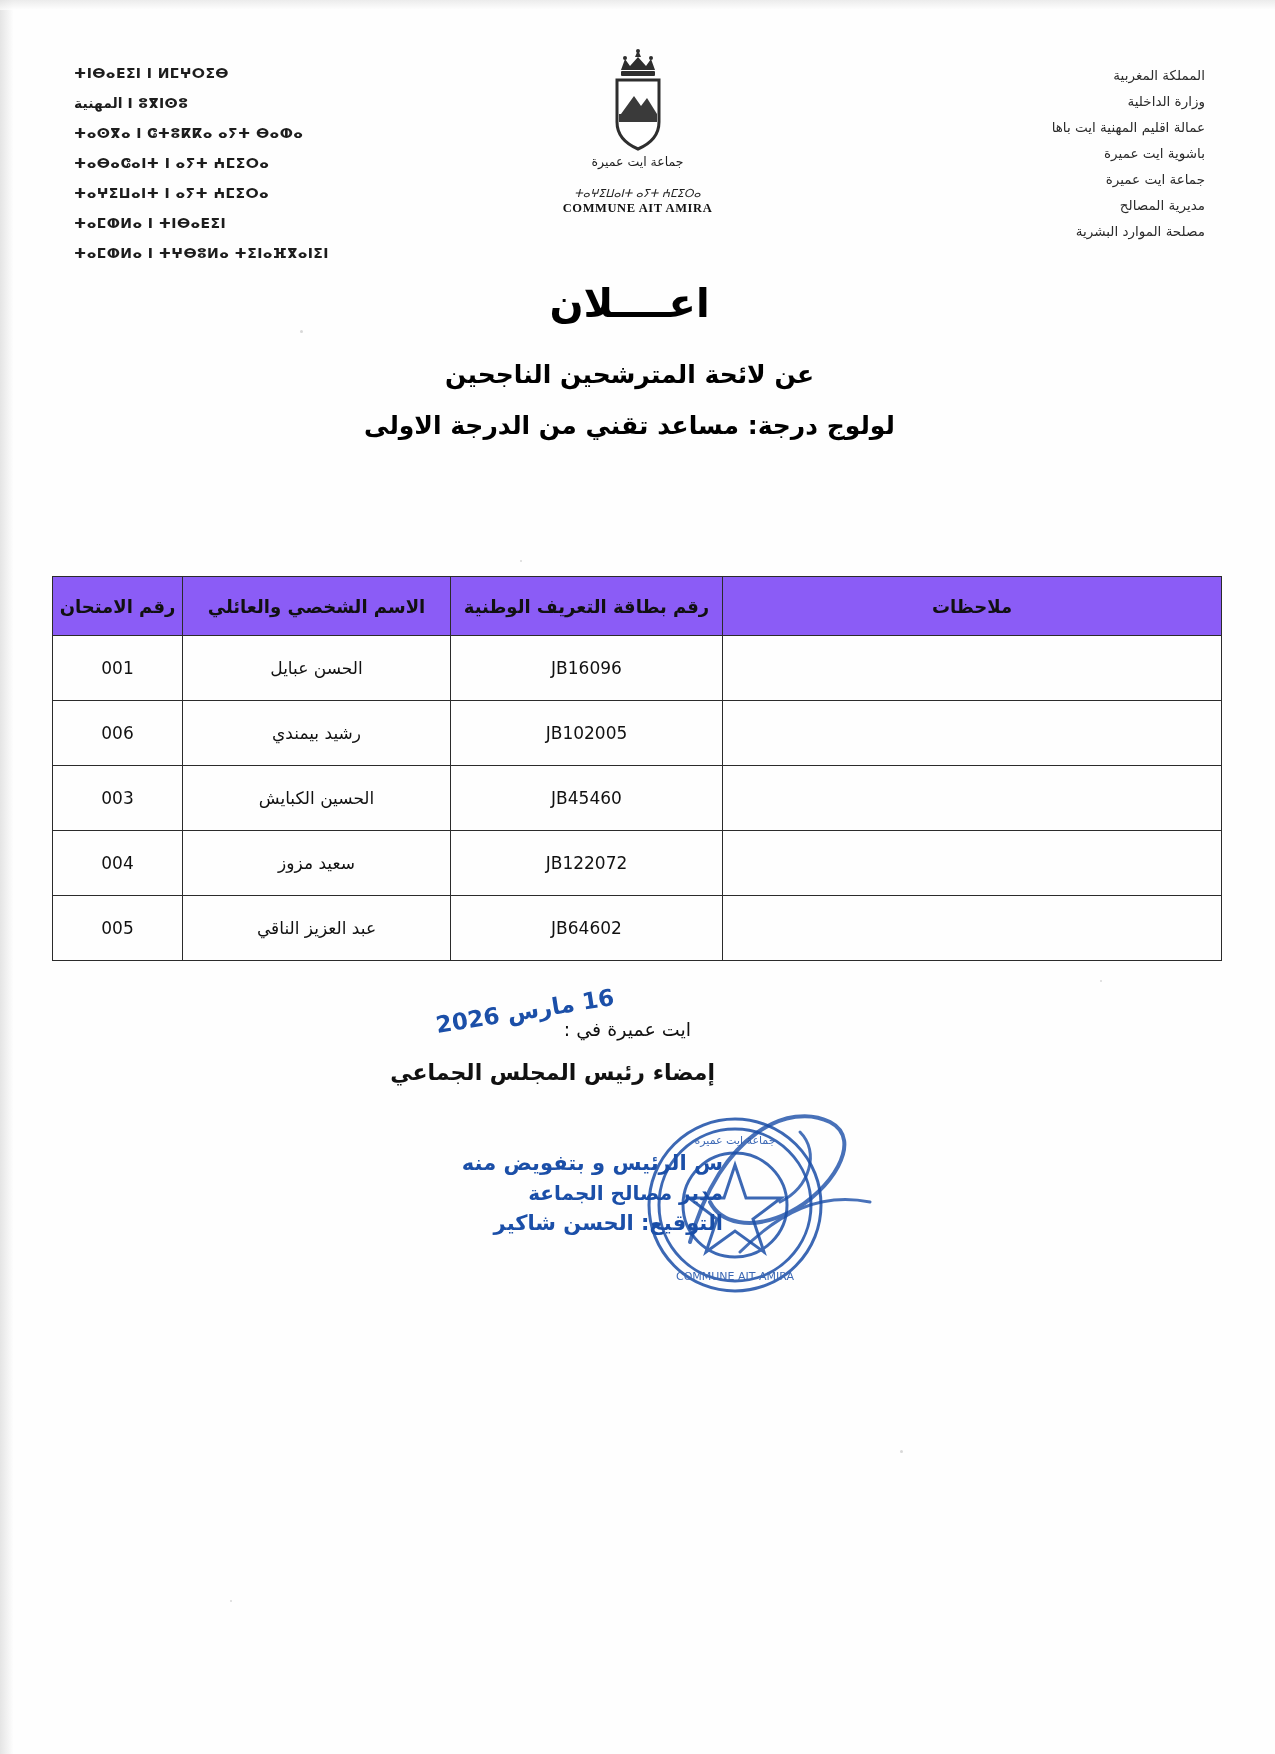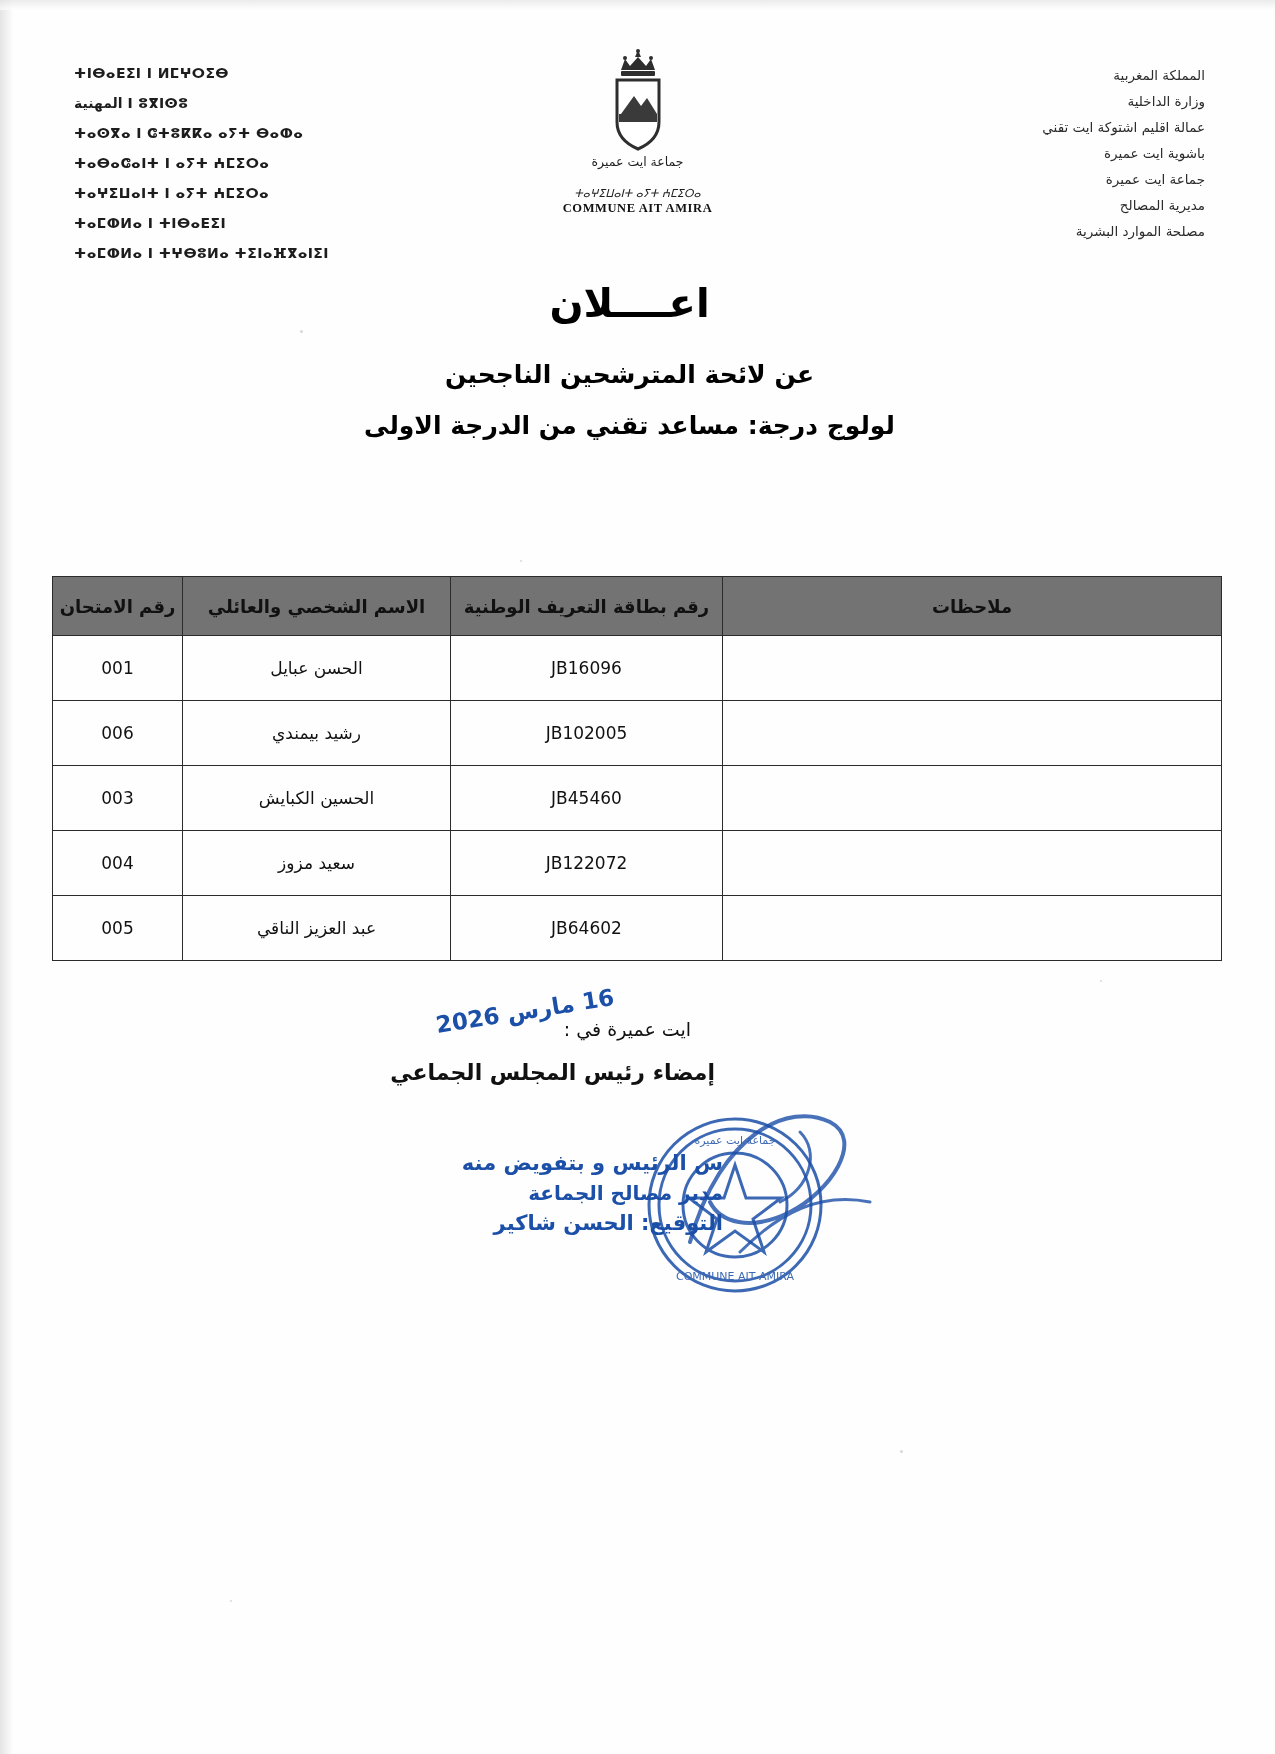--- a/index.html
+++ b/index.html
@@ -160,21 +160,21 @@
   table.results td {
     border: 1px solid #2b2b2b;
     height: 62px;
     text-align: center;
     vertical-align: middle;
     font-family: "DejaVu Sans", sans-serif;
     font-size: 17px;
     color: #111;
   }
   table.results thead th {
-    background: #737373;
+    background: #8b5cf6;
     font-weight: bold;
     font-size: 18px;
     height: 56px;
   }
   col.c-num { width: 130px; }
   col.c-name { width: 268px; }
   col.c-cin { width: 272px; }
   col.c-note { width: auto; }
 
   td.cin {
@@ -269,21 +269,21 @@
 
 <div class="page">
   <div class="scan-edge-left"></div>
   <div class="scan-edge-top"></div>
 
   <div class="header">
 
     <div class="header-right">
       <div>المملكة المغربية</div>
       <div>وزارة الداخلية</div>
-      <div>عمالة اقليم اشتوكة ايت تقني</div>
+      <div>عمالة اقليم المهنية ايت باها</div>
       <div>باشوية ايت عميرة</div>
       <div>جماعة ايت عميرة</div>
       <div>مديرية المصالح</div>
       <div>مصلحة الموارد البشرية</div>
     </div>
 
     <div class="header-left">
       <div>ⵜⵏⴱⴰⴹⵉⵏ ⵏ ⵍⵎⵖⵔⵉⴱ</div>
       <div>المهنية ⵏ ⵓⴳⵏⵙⵓ</div>
       <div>ⵜⴰⵙⴳⴰ ⵏ ⵛⵜⵓⴽⴽⴰ ⴰⵢⵜ ⴱⴰⵀⴰ</div>

